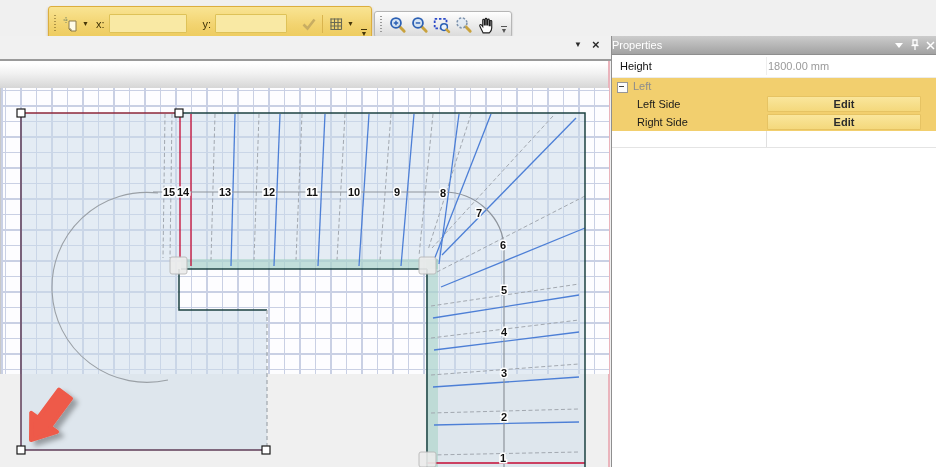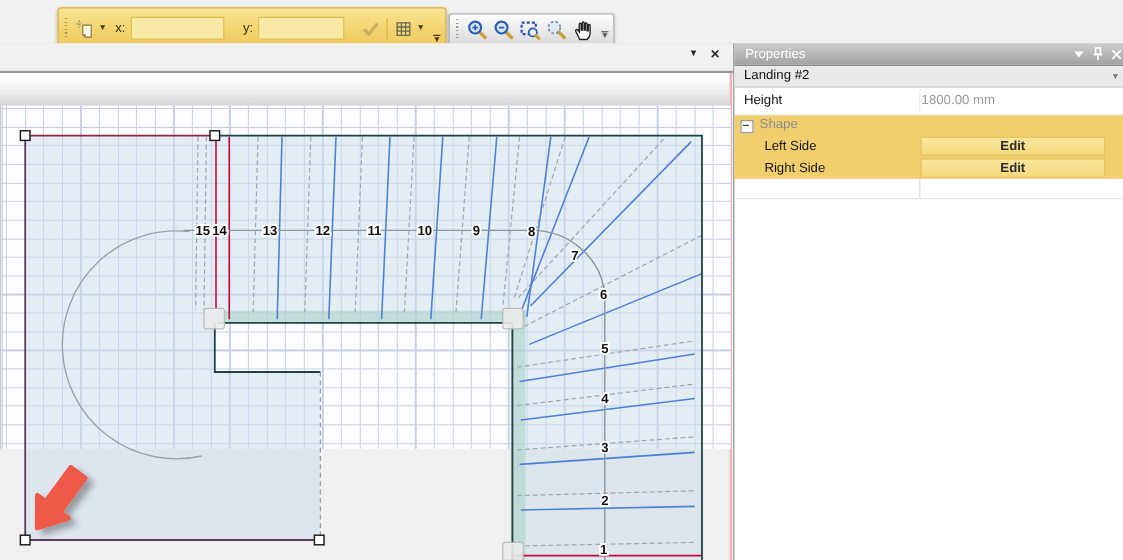--- a/index.html
+++ b/index.html
@@ -50,21 +50,21 @@
   .canvas{
     position:absolute;left:0;top:88px;width:608px;height:286px;background:#fdfdff;
     background-image:repeating-linear-gradient(to right, #c9d0e4 0 1px, transparent 1px 15.5px),
                      repeating-linear-gradient(to bottom, #c9d0e4 0 1px, transparent 1px 15.5px);
     background-position:4px 2px;
     border-left:1px solid #c9c9c9;
   }
   .canvas svg{position:absolute;left:0;top:0;}
   
   .props{position:absolute;left:611px;top:36px;width:325px;height:431px;background:#ffffff;border-left:1px solid #8f8f8f;}
-  .props-title{position:relative;height:18px;background:linear-gradient(#cccccc,#a2a2a2);border-bottom:1px solid #8e8e8e;color:#ffffff;line-height:18px;padding-left:9px;}
+  .props-title{position:relative;height:18px;background:linear-gradient(#cccccc,#a2a2a2);border-bottom:1px solid #8e8e8e;color:#ffffff;line-height:18px;}
   .props-title .ticons{position:absolute;right:2px;top:0;height:18px;display:flex;align-items:center;gap:6px;}
   .row-select{position:relative;height:17px;line-height:17px;background:#e9e9e9;border-bottom:1px solid #cfcfcf;padding-left:8px;color:#111;}
   .row-select .chev{position:absolute;right:4px;top:1px;font-size:7px;color:#777;}
   .row-height{position:relative;height:22px;line-height:22px;border-bottom:1px solid #ececec;padding-left:6px;}
   .row-height .lab{position:absolute;left:8px;color:#111;}
   .row-height .val{position:absolute;left:156px;color:#9a9a9a;}
   .row-height .coldiv{position:absolute;left:154px;top:2px;width:1px;height:18px;background:#eeeeee;}
   .shape-block{background:#f2cf6e;}
   .shape-head{position:relative;height:17px;line-height:17px;color:#8d8d8d;}
   .shape-head .box{position:absolute;left:5px;top:4px;width:9px;height:9px;background:#fdfdfd;border:1px solid #979797;}
@@ -289,35 +289,31 @@
               <path d="M1.5,6.5 h7"></path>
               <path d="M5,7 v4"></path>
           </g>
         </svg>
         <svg width="9" height="9" viewBox="0 0 9 9">
           <path d="M1,1 L8,8 M8,1 L1,8" stroke="#ffffff" stroke-width="1.5"></path>
         </svg>
       </span>
     </div>
 
-    <div class="row-select">
-      <span>Landing #2</span>
-      <span class="chev">▼</span>
-    </div>
 
     <div class="row-height">
       <span class="lab">Height</span>
       <span class="coldiv"></span>
       <span class="val">1800.00 mm</span>
     </div>
 
     <div class="shape-block">
       <div class="shape-head">
         <span class="box"></span>
-        <span class="lab">Shape</span>
+        <span class="lab">Left</span>
       </div>
       <div class="shape-row">
         <span class="lab">Left Side</span>
         <button class="edit-btn">Edit</button>
       </div>
       <div class="shape-row">
         <span class="lab">Right Side</span>
         <button class="edit-btn">Edit</button>
       </div>
     </div>

